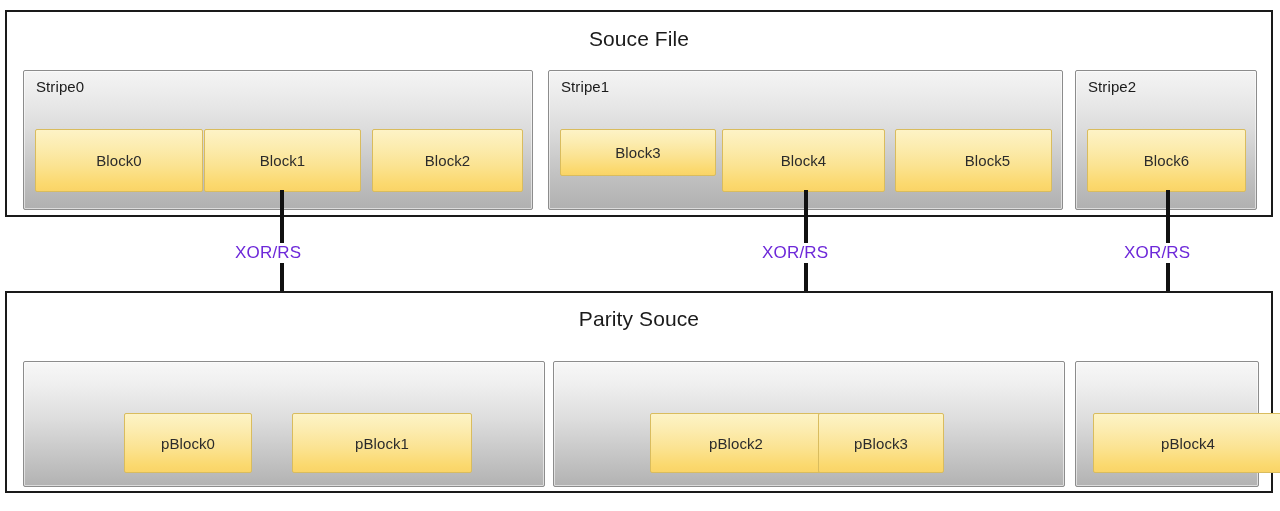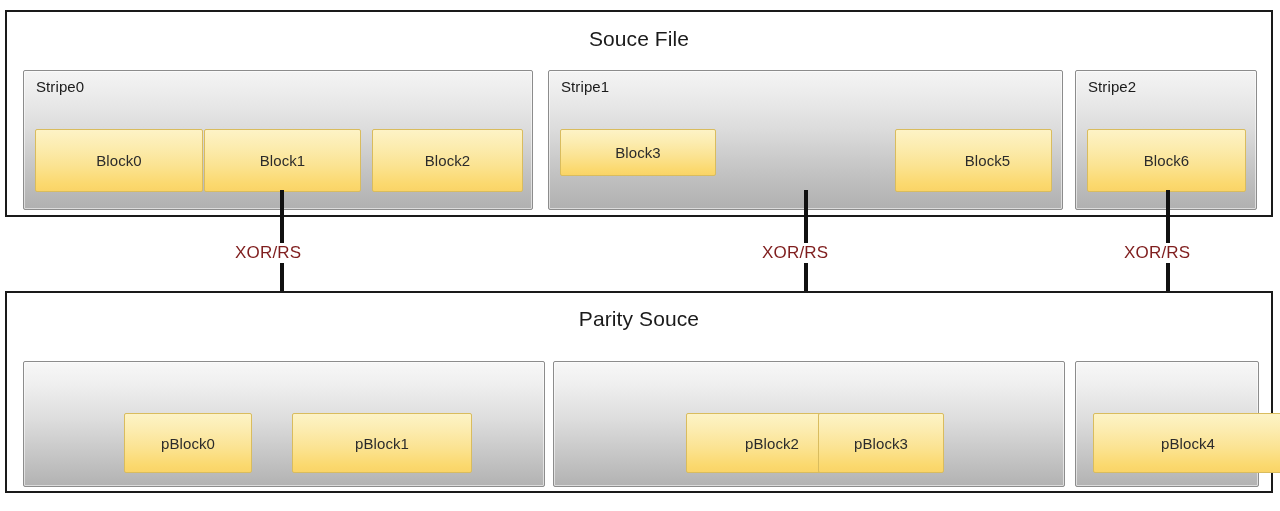--- a/index.html
+++ b/index.html
@@ -124,40 +124,40 @@
   
   #block-3 { left: 560px; top: 129px; width: 156px; height: 47px; }
   #block-4 { left: 722px; top: 129px; width: 163px; height: 63px; }
   #block-5 { left: 895px; top: 129px; width: 157px; height: 63px; padding-left: 28px; }
   
   #block-6 { left: 1087px; top: 129px; width: 159px; height: 63px; }
 
   
   #pblock-0 { left: 124px; top: 413px; width: 128px; height: 60px; }
   #pblock-1 { left: 292px; top: 413px; width: 180px; height: 60px; }
-  #pblock-2 { left: 650px; top: 413px; width: 172px; height: 60px; margin-left: 36px; }
+  #pblock-2 { left: 650px; top: 413px; width: 172px; height: 60px; }
   #pblock-3 { left: 818px; top: 413px; width: 126px; height: 60px; }
   #pblock-4 { left: 1093px; top: 413px; width: 190px; height: 60px; }
 
   
   .arrow {
     position: absolute;
     top: 190px;
     width: 26px;
     height: 190px;
     overflow: visible;
   }
   #arrow-0 { left: 269px; }
   #arrow-1 { left: 793px; }
   #arrow-2 { left: 1155px; }
 
   .arrow-label {
     position: absolute;
     font-size: 17px;
-    color: #7f1d1d;
+    color: #6d28d9;
     letter-spacing: 0.2px;
     white-space: nowrap;
     background: #ffffff;
     padding: 0 2px;
   }
   #arrow-label-0 { left: 233px; top: 243px; }
   #arrow-label-1 { left: 760px; top: 243px; }
   #arrow-label-2 { left: 1122px; top: 243px; }
 </style>
 </head>
@@ -184,20 +184,23 @@
   </div>
   <div class="block" id="block-1">
     <span class="block-label">Block1</span>
   </div>
   <div class="block" id="block-2">
     <span class="block-label">Block2</span>
   </div>
   <div class="block" id="block-3">
     <span class="block-label">Block3</span>
   </div>
+  <div class="block" id="block-4">
+    <span class="block-label">Block4</span>
+  </div>
   <div class="block" id="block-5">
     <span class="block-label">Block5</span>
   </div>
   <div class="block" id="block-6">
     <span class="block-label">Block6</span>
   </div>
 
   <svg class="arrow" id="arrow-0" viewBox="0 0 26 190">
     <line x1="13" y1="0" x2="13" y2="172" stroke="#111111" stroke-width="4"></line>
     <polygon points="13,186 3.5,163 22.5,163" fill="#111111"></polygon>

